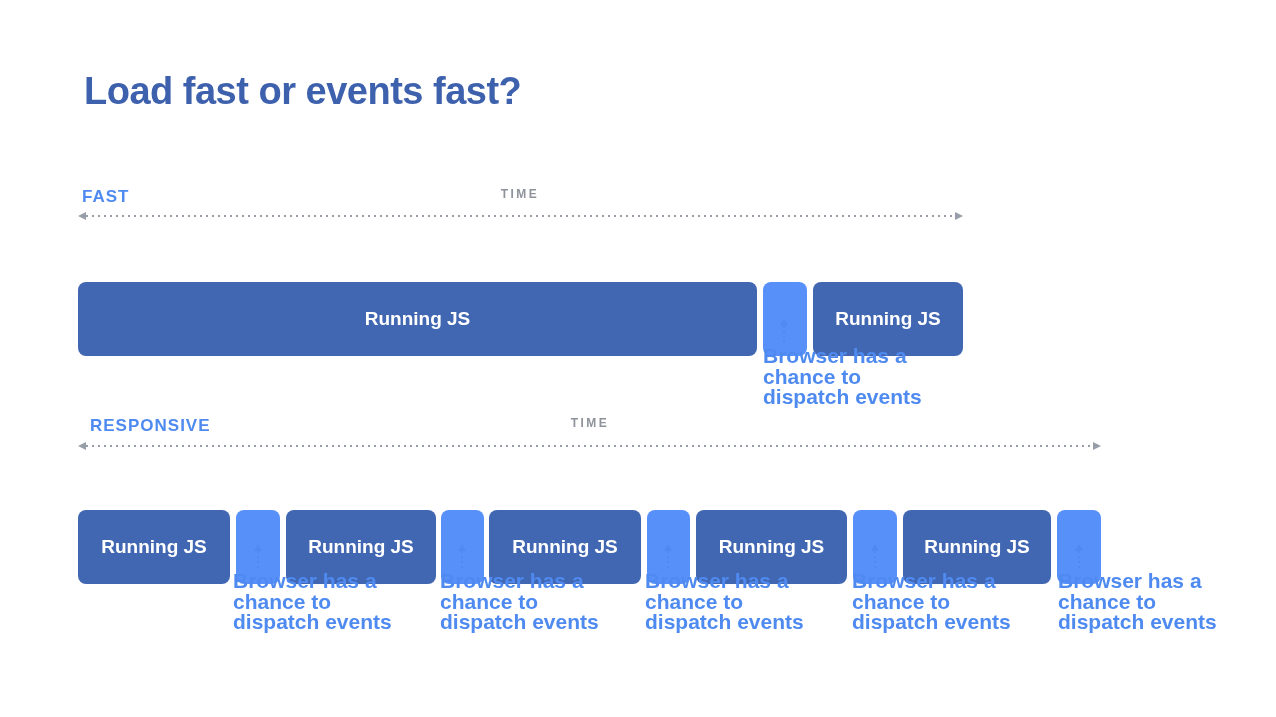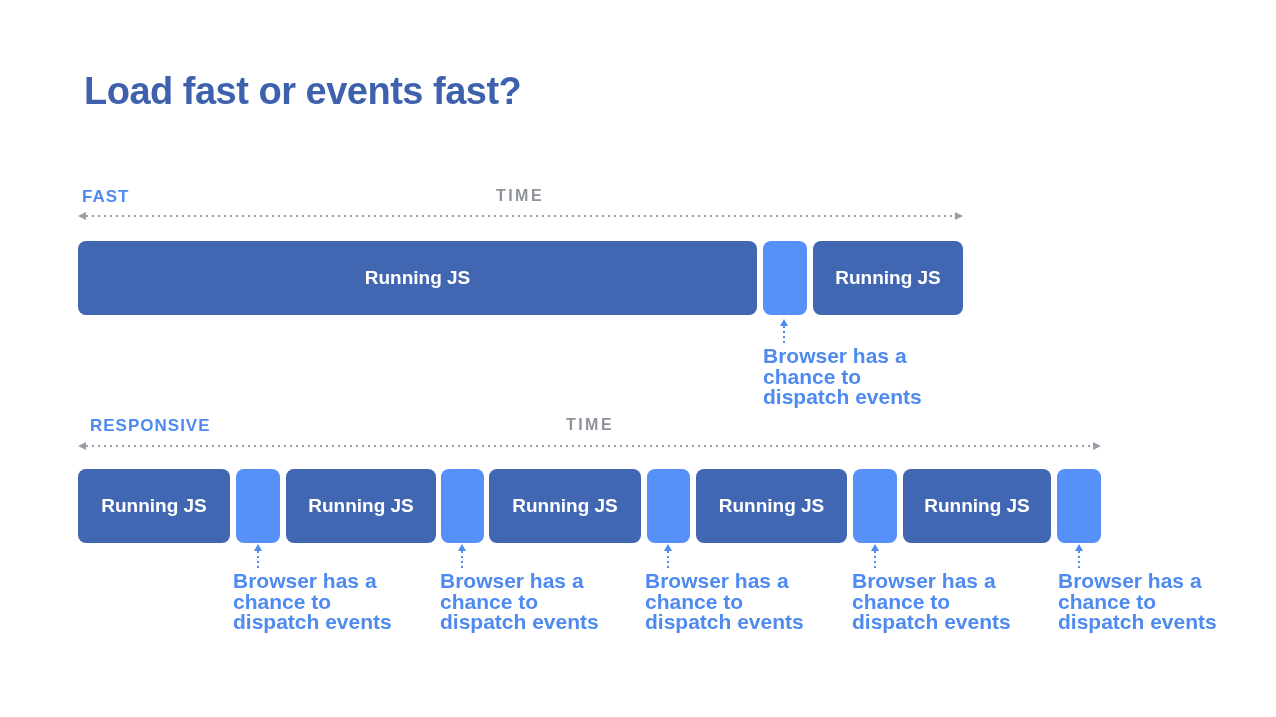--- a/index.html
+++ b/index.html
@@ -26,34 +26,34 @@
     letter-spacing:-0.5px;
   }
   .tl-label{
     position:absolute;
     font-size:17px;font-weight:700;
     letter-spacing:1px;
     color:var(--accent);
   }
   .time-label{
     position:absolute;width:130px;text-align:center;
-    font-size:16px;font-weight:700;
+    font-size:12px;font-weight:700;
     letter-spacing:2.5px;
     color:var(--gray);
   }
   .axis{
     position:absolute;height:2px;
     background:repeating-linear-gradient(to right, var(--axis) 0 2px, transparent 2px 6px);
   }
   .ah{position:absolute;width:0;height:0;top:-3px;}
   .ah-left{left:-8px;border:4px solid transparent;border-left:none;border-right:8px solid var(--axis);}
   .ah-right{right:-8px;border:4px solid transparent;border-right:none;border-left:8px solid var(--axis);}
   .bar{
     position:absolute;height:74px;border-radius:8px;
-    display:flex;align-items:center;justify-content:center;
+    display:flex;align-items:center;justify-content:center;margin-top:41px;
   }
   .bar-js{background:var(--bar);}
   .bar-gap{background:var(--gap);}
   .bar-label{
     color:#ffffff;font-size:19px;font-weight:700;
     white-space:nowrap;
   }
   .varrow{
     position:absolute;width:2px;height:17px;
     background:repeating-linear-gradient(to bottom, var(--accent) 0 2px, transparent 2px 5px);

